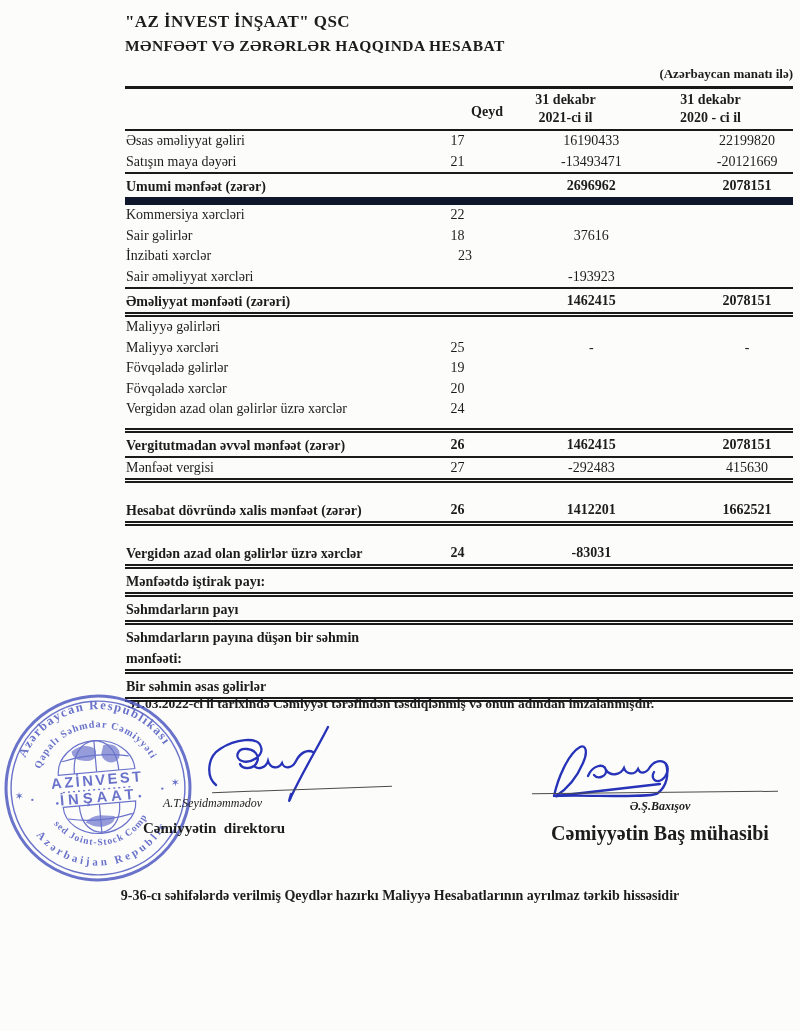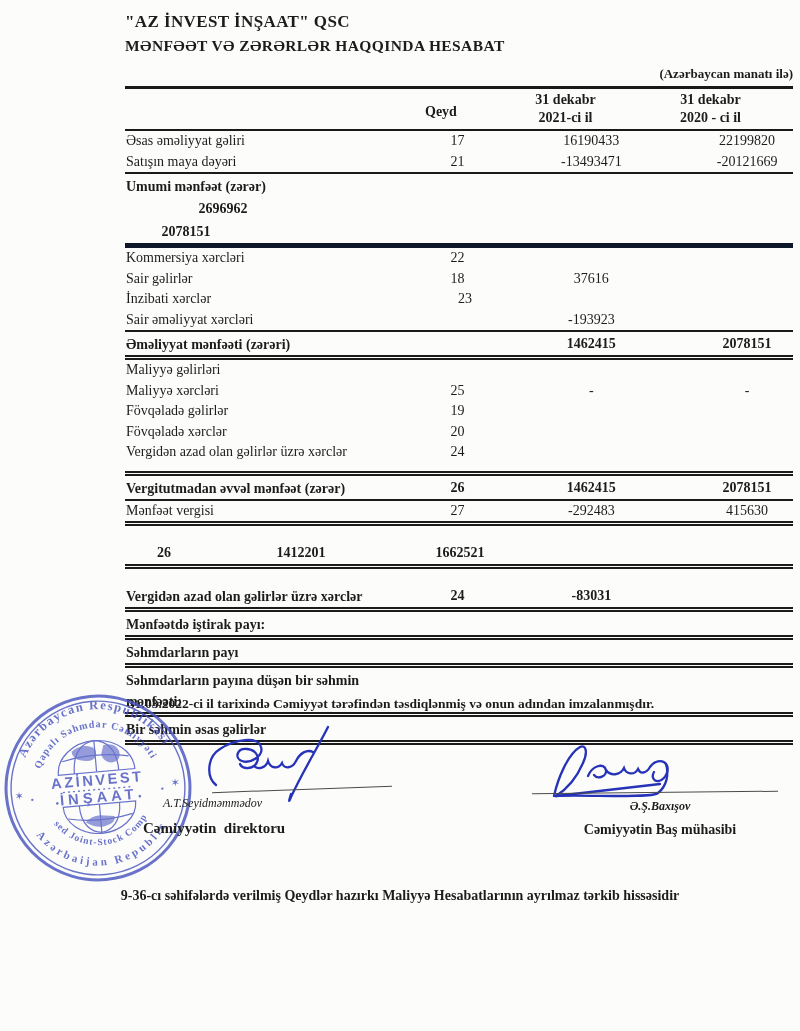--- a/index.html
+++ b/index.html
@@ -12,45 +12,45 @@
   .abs{position:absolute;}
   .title1{left:125px;top:12px;font-size:17px;font-weight:bold;letter-spacing:.4px;}
   .title2{left:125px;top:37px;font-size:15.5px;font-weight:bold;letter-spacing:.4px;}
   .currency-note{right:7px;top:66px;font-size:13px;font-weight:bold;}
 
   
   .stable{left:125px;top:86px;width:668px;}
   .thead{display:flex;border-top:3px solid #191919;border-bottom:2px solid #191919;
          height:40px;align-items:center;font-weight:bold;font-size:14px;}
   .th-label{width:300px;}
-  .th-qeyd{width:78px;text-align:left;padding-top:6px;}
+  .th-qeyd{width:78px;text-align:right;padding-top:6px;}
   .th-2021{width:125px;text-align:center;line-height:18px;}
   .th-2020{width:165px;text-align:center;line-height:18px;}
   .trow{display:flex;align-items:flex-start;min-height:20.5px;font-size:14px;line-height:20.5px;}
   .trow.bold{font-weight:bold;min-height:23px;line-height:23px;}
   .c-label{width:300px;padding-left:1px;line-height:20.5px;}
   .trow.bold .c-label{line-height:21px;padding-top:2px;}
   .c-qeyd{width:78px;text-align:center;}
   .c-v1{width:196px;text-align:center;}
   .c-v2{width:94px;text-align:center;padding-left:14px;}
   .bt-solid{border-top:2px solid #1b1b1b;}
   .bt-double{border-top:5px double #1b1b1b;}
   .bb-solid{border-bottom:2px solid #1b1b1b;}
-  .bb-thick{border-bottom:5px solid #0f172a;flex-direction:column;}
+  .bb-thick{border-bottom:8px solid #0f172a;}
   .bb-double{border-bottom:5px double #1b1b1b;}
 
   
   .approval{left:128px;top:696px;width:665px;font-size:13.5px;font-weight:bold;}
   .sig-line{height:0;border-top:1.6px solid #4a4a4a;}
   .sig-line-left{left:212px;top:789px;width:180px;transform:rotate(-2deg);}
   .sig-line-right{left:532px;top:792px;width:246px;transform:rotate(-0.6deg);}
   .sig-name-left{left:163px;top:796px;font-size:12px;font-weight:normal;font-style:italic;}
   .sig-title-left{left:143px;top:820px;font-size:15px;font-weight:bold;white-space:pre;}
   .sig-name-right{left:540px;top:799px;width:240px;text-align:center;font-size:12px;font-weight:bold;font-style:italic;}
-  .sig-title-right{left:540px;top:822px;width:240px;text-align:center;font-size:14px;font-weight:bold;}
+  .sig-title-right{left:540px;top:822px;width:240px;text-align:center;font-size:20px;font-weight:bold;}
   .notes-note{left:0;top:888px;width:800px;text-align:center;font-size:14px;font-weight:bold;}
 
   .stamp{left:2px;top:692px;width:192px;height:192px;transform:rotate(-5deg);opacity:.82;}
   .sig-scribble-left{left:200px;top:723px;}
   .sig-scribble-right{left:542px;top:736px;}
 </style>
 </head>
 <body>
 
 <div class="page">
@@ -150,20 +150,21 @@
         <div class="c-v1">1462415</div>
         <div class="c-v2">2078151</div>
       </div>
       <div class="trow bb-double">
         <div class="c-label">Mənfəət vergisi</div>
         <div class="c-qeyd">27</div>
         <div class="c-v1">-292483</div>
         <div class="c-v2">415630</div>
       </div>
       <div class="trow bold bb-double" style="margin-top: 15px;">
+        <div class="c-label">Hesabat dövründə xalis mənfəət (zərər)</div>
         <div class="c-qeyd">26</div>
         <div class="c-v1">1412201</div>
         <div class="c-v2">1662521</div>
       </div>
       <div class="trow bold bb-double" style="margin-top: 15px;">
         <div class="c-label">Vergidən azad olan gəlirlər üzrə xərclər</div>
         <div class="c-qeyd">24</div>
         <div class="c-v1">-83031</div>
         <div class="c-v2"></div>
       </div>

